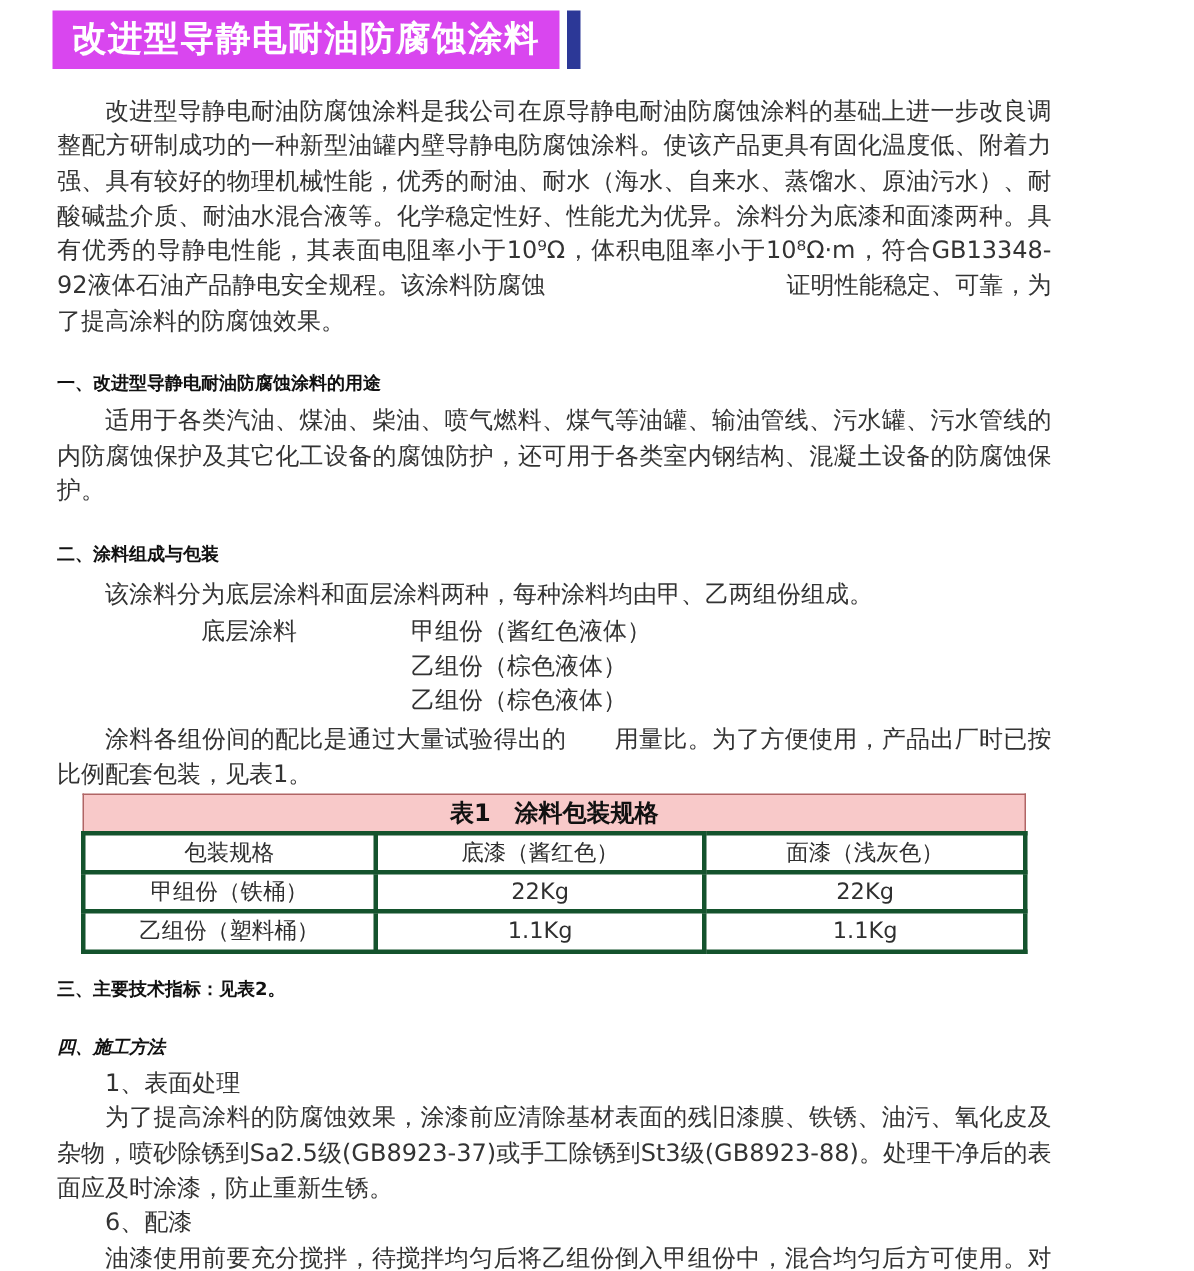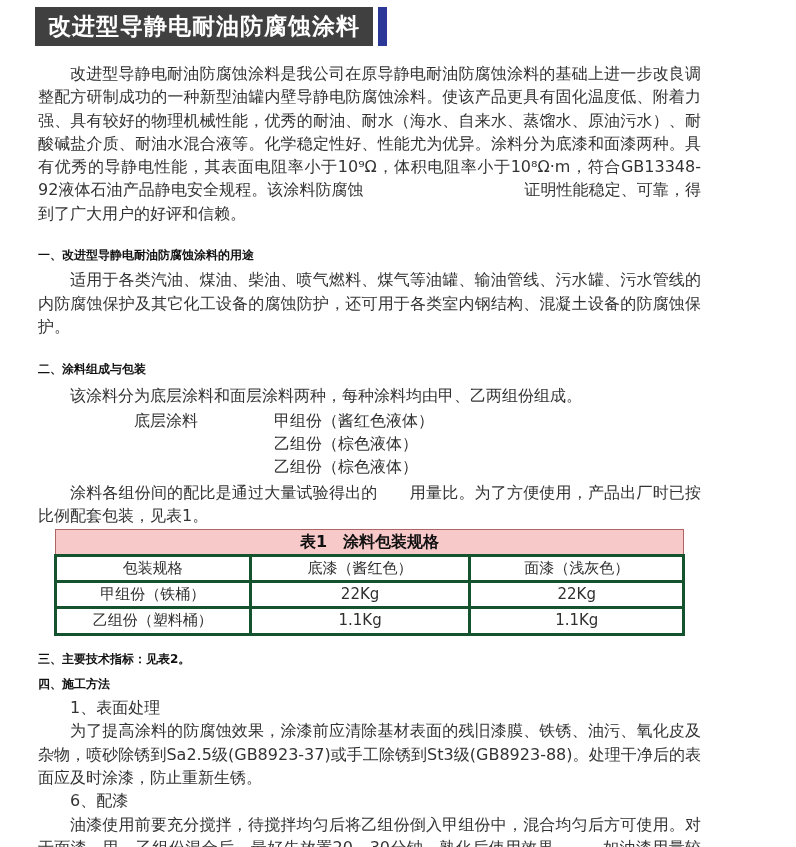--- a/index.html
+++ b/index.html
@@ -13,21 +13,21 @@
     color: #333333;
     background: #ffffff;
   }
   .banner-row {
     display: flex;
     align-items: stretch;
     margin: 7px 0 0 35px;
     height: 39px;
   }
   .title-banner {
-    background: #404040;
+    background: #d946ef;
     color: #ffffff;
     font-size: 23px;
     font-weight: bold;
     line-height: 39px;
     padding: 0 13px;
     letter-spacing: 1px;
     white-space: nowrap;
   }
   .title-accent-bar {
     width: 9px;
@@ -80,41 +80,41 @@
   }
   table.pack td.cell {
     border: 3px solid #14532d;
     height: 24px;
     color: #2f2f2f;
   }
   table.pack col.c1 { width: 31%; }
   table.pack col.c2 { width: 35%; }
   table.pack col.c3 { width: 34%; }
   .sec3 { margin-top: 12px; }
-  .sec4 { margin-top: 2px; }
+  .sec4 { margin-top: 16px; font-style: italic; }
   .step-title {
     margin-left: 2em;
     line-height: 23.3px;
     text-align: left;
   }
   .step-body { text-indent: 2em; }
 </style>
 </head>
 <body>
 
 <div class="page">
 
   <div class="banner-row">
     <div class="title-banner">改进型导静电耐油防腐蚀涂料</div>
     <div class="title-accent-bar"></div>
   </div>
 
   <div class="content">
 
-    <p class="para p1">改进型导静电耐油防腐蚀涂料是我公司在原导静电耐油防腐蚀涂料的基础上进一步改良调整配方研制成功的一种新型油罐内壁导静电防腐蚀涂料。使该产品更具有固化温度低、附着力强、具有较好的物理机械性能，优秀的耐油、耐水（海水、自来水、蒸馏水、原油污水）、耐酸碱盐介质、耐油水混合液等。化学稳定性好、性能尤为优异。涂料分为底漆和面漆两种。具有优秀的导静电性能，其表面电阻率小于10⁹Ω，体积电阻率小于10⁸Ω·m，符合GB13348-92液体石油产品静电安全规程。该涂料防腐蚀　　　　　　　　　　证明性能稳定、可靠，得到了广大用户的好评和信赖。</p>
+    <p class="para p1">改进型导静电耐油防腐蚀涂料是我公司在原导静电耐油防腐蚀涂料的基础上进一步改良调整配方研制成功的一种新型油罐内壁导静电防腐蚀涂料。使该产品更具有固化温度低、附着力强、具有较好的物理机械性能，优秀的耐油、耐水（海水、自来水、蒸馏水、原油污水）、耐酸碱盐介质、耐油水混合液等。化学稳定性好、性能尤为优异。涂料分为底漆和面漆两种。具有优秀的导静电性能，其表面电阻率小于10⁹Ω，体积电阻率小于10⁸Ω·m，符合GB13348-92液体石油产品静电安全规程。该涂料防腐蚀　　　　　　　　　　证明性能稳定、可靠，为了提高涂料的防腐蚀效果。</p>
 
     <h2 class="sec sec1">一、改进型导静电耐油防腐蚀涂料的用途</h2>
     <p class="para sec1-body">适用于各类汽油、煤油、柴油、喷气燃料、煤气等油罐、输油管线、污水罐、污水管线的内防腐蚀保护及其它化工设备的腐蚀防护，还可用于各类室内钢结构、混凝土设备的防腐蚀保护。</p>
 
     <h2 class="sec sec2">二、涂料组成与包装</h2>
     <p class="para sec2-intro">该涂料分为底层涂料和面层涂料两种，每种涂料均由甲、乙两组份组成。</p>
 
     <div class="comp-list">
       <div class="comp-row">
         <span class="comp-layer">底层涂料</span>

